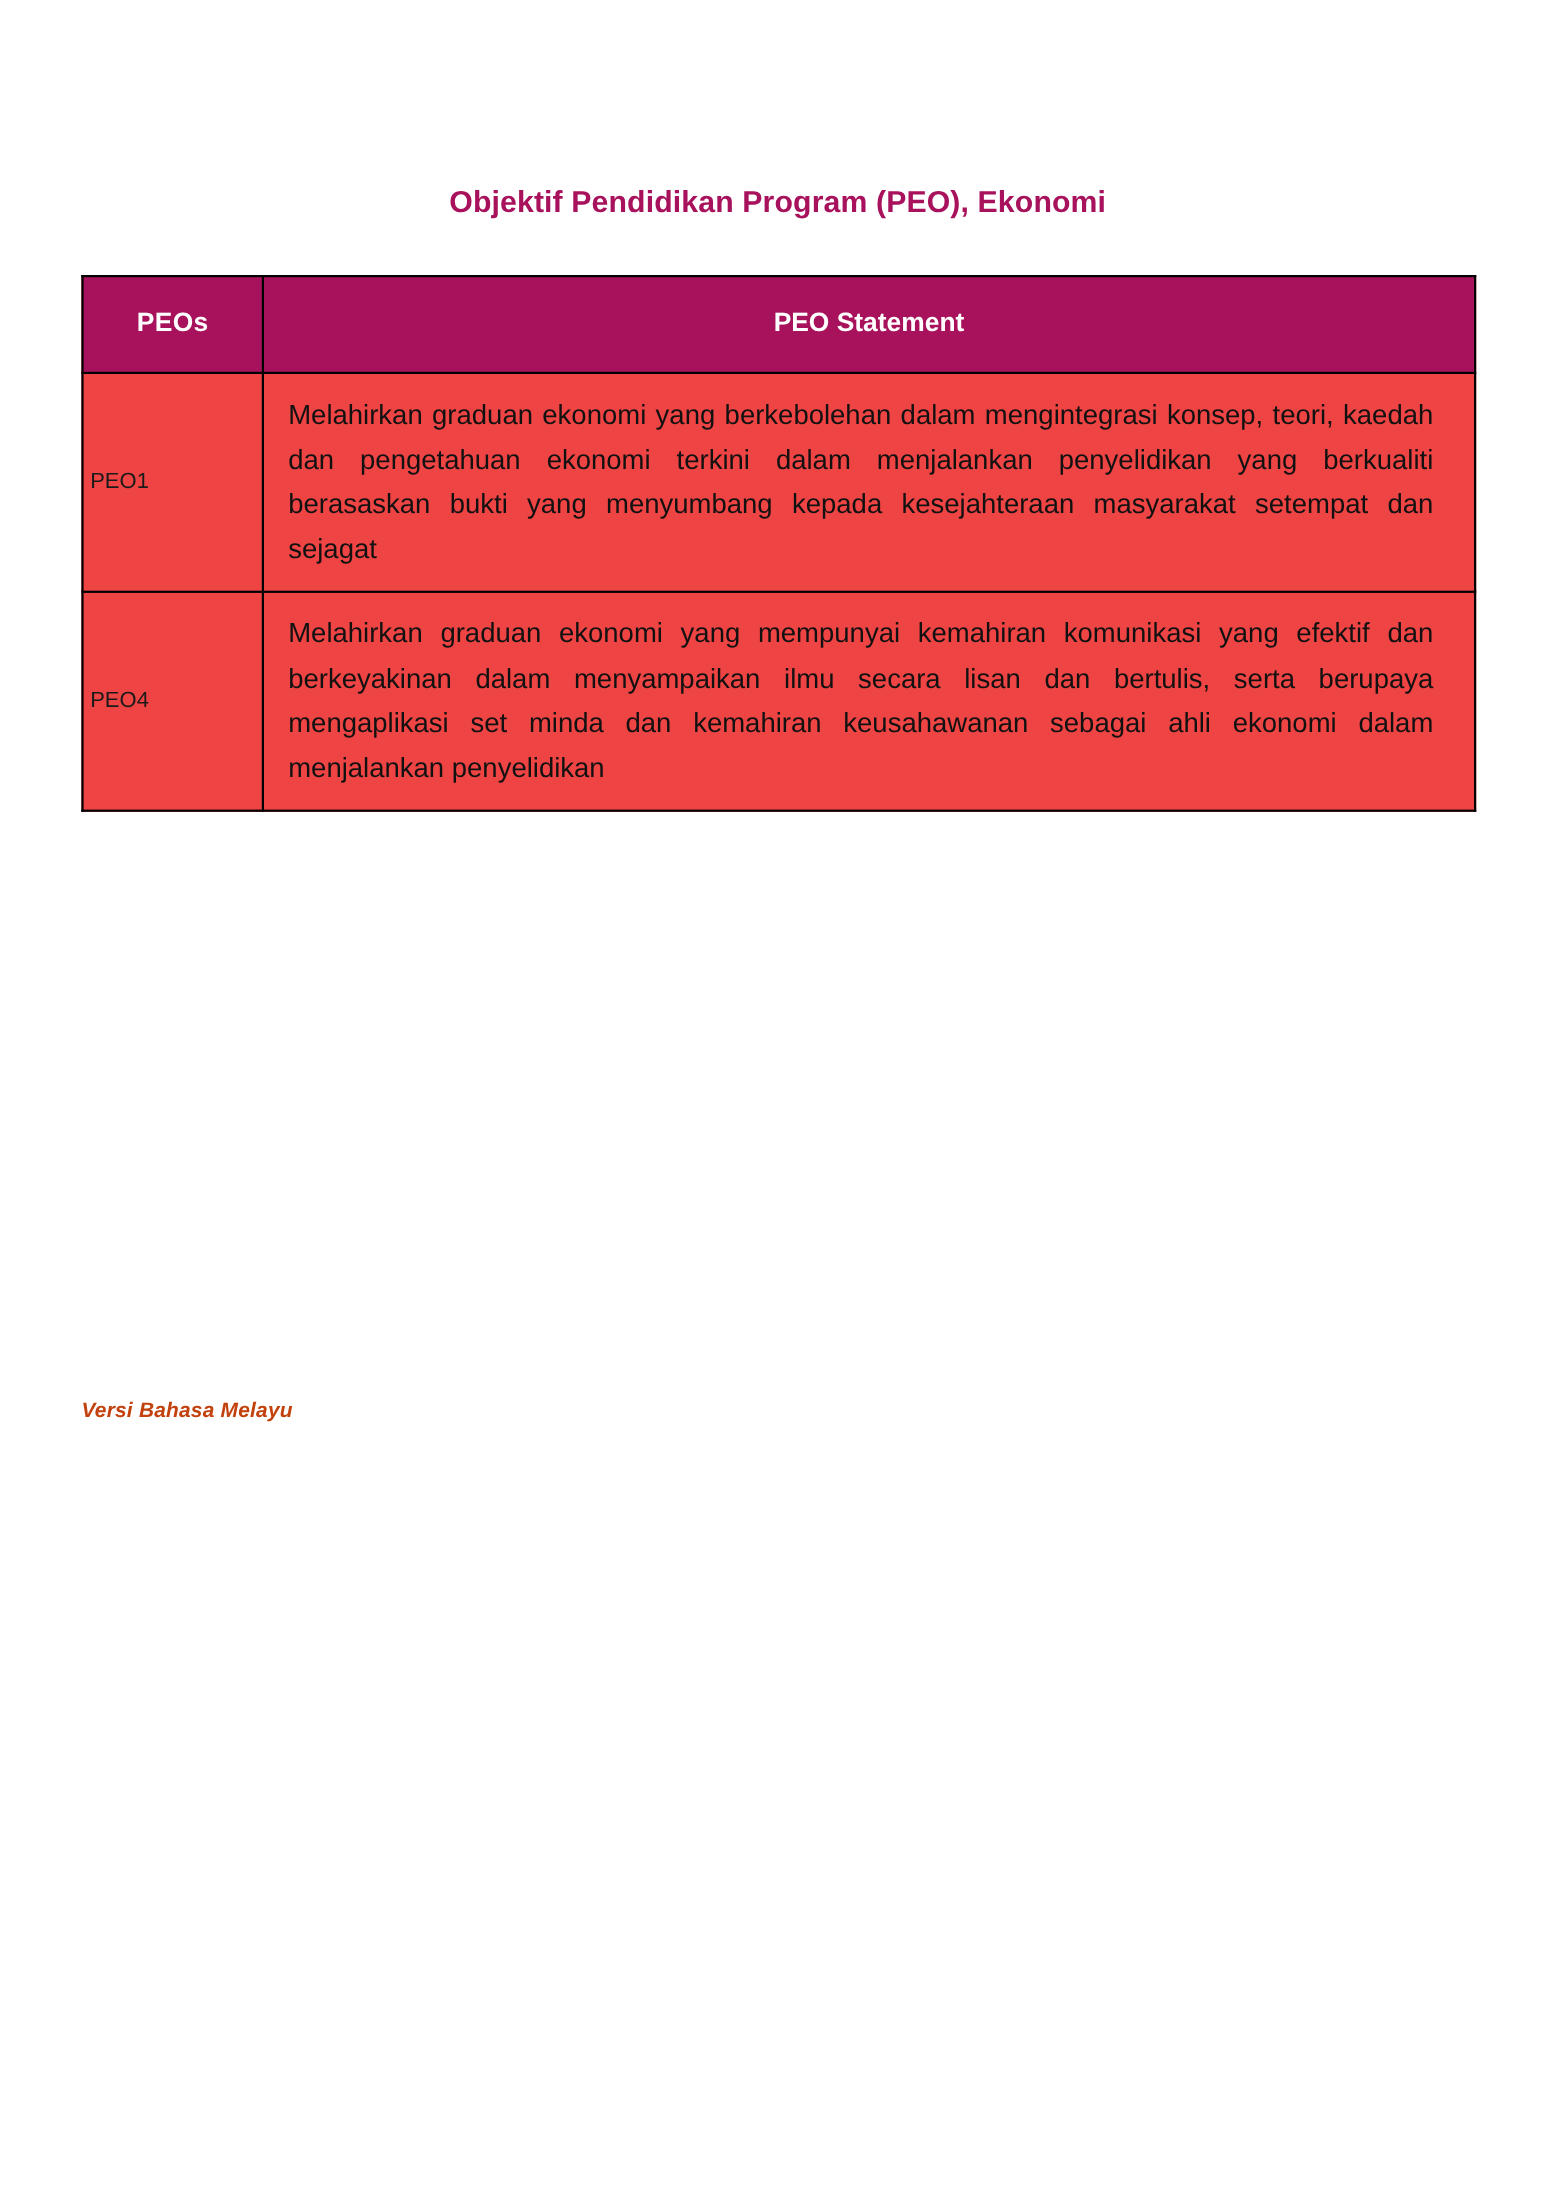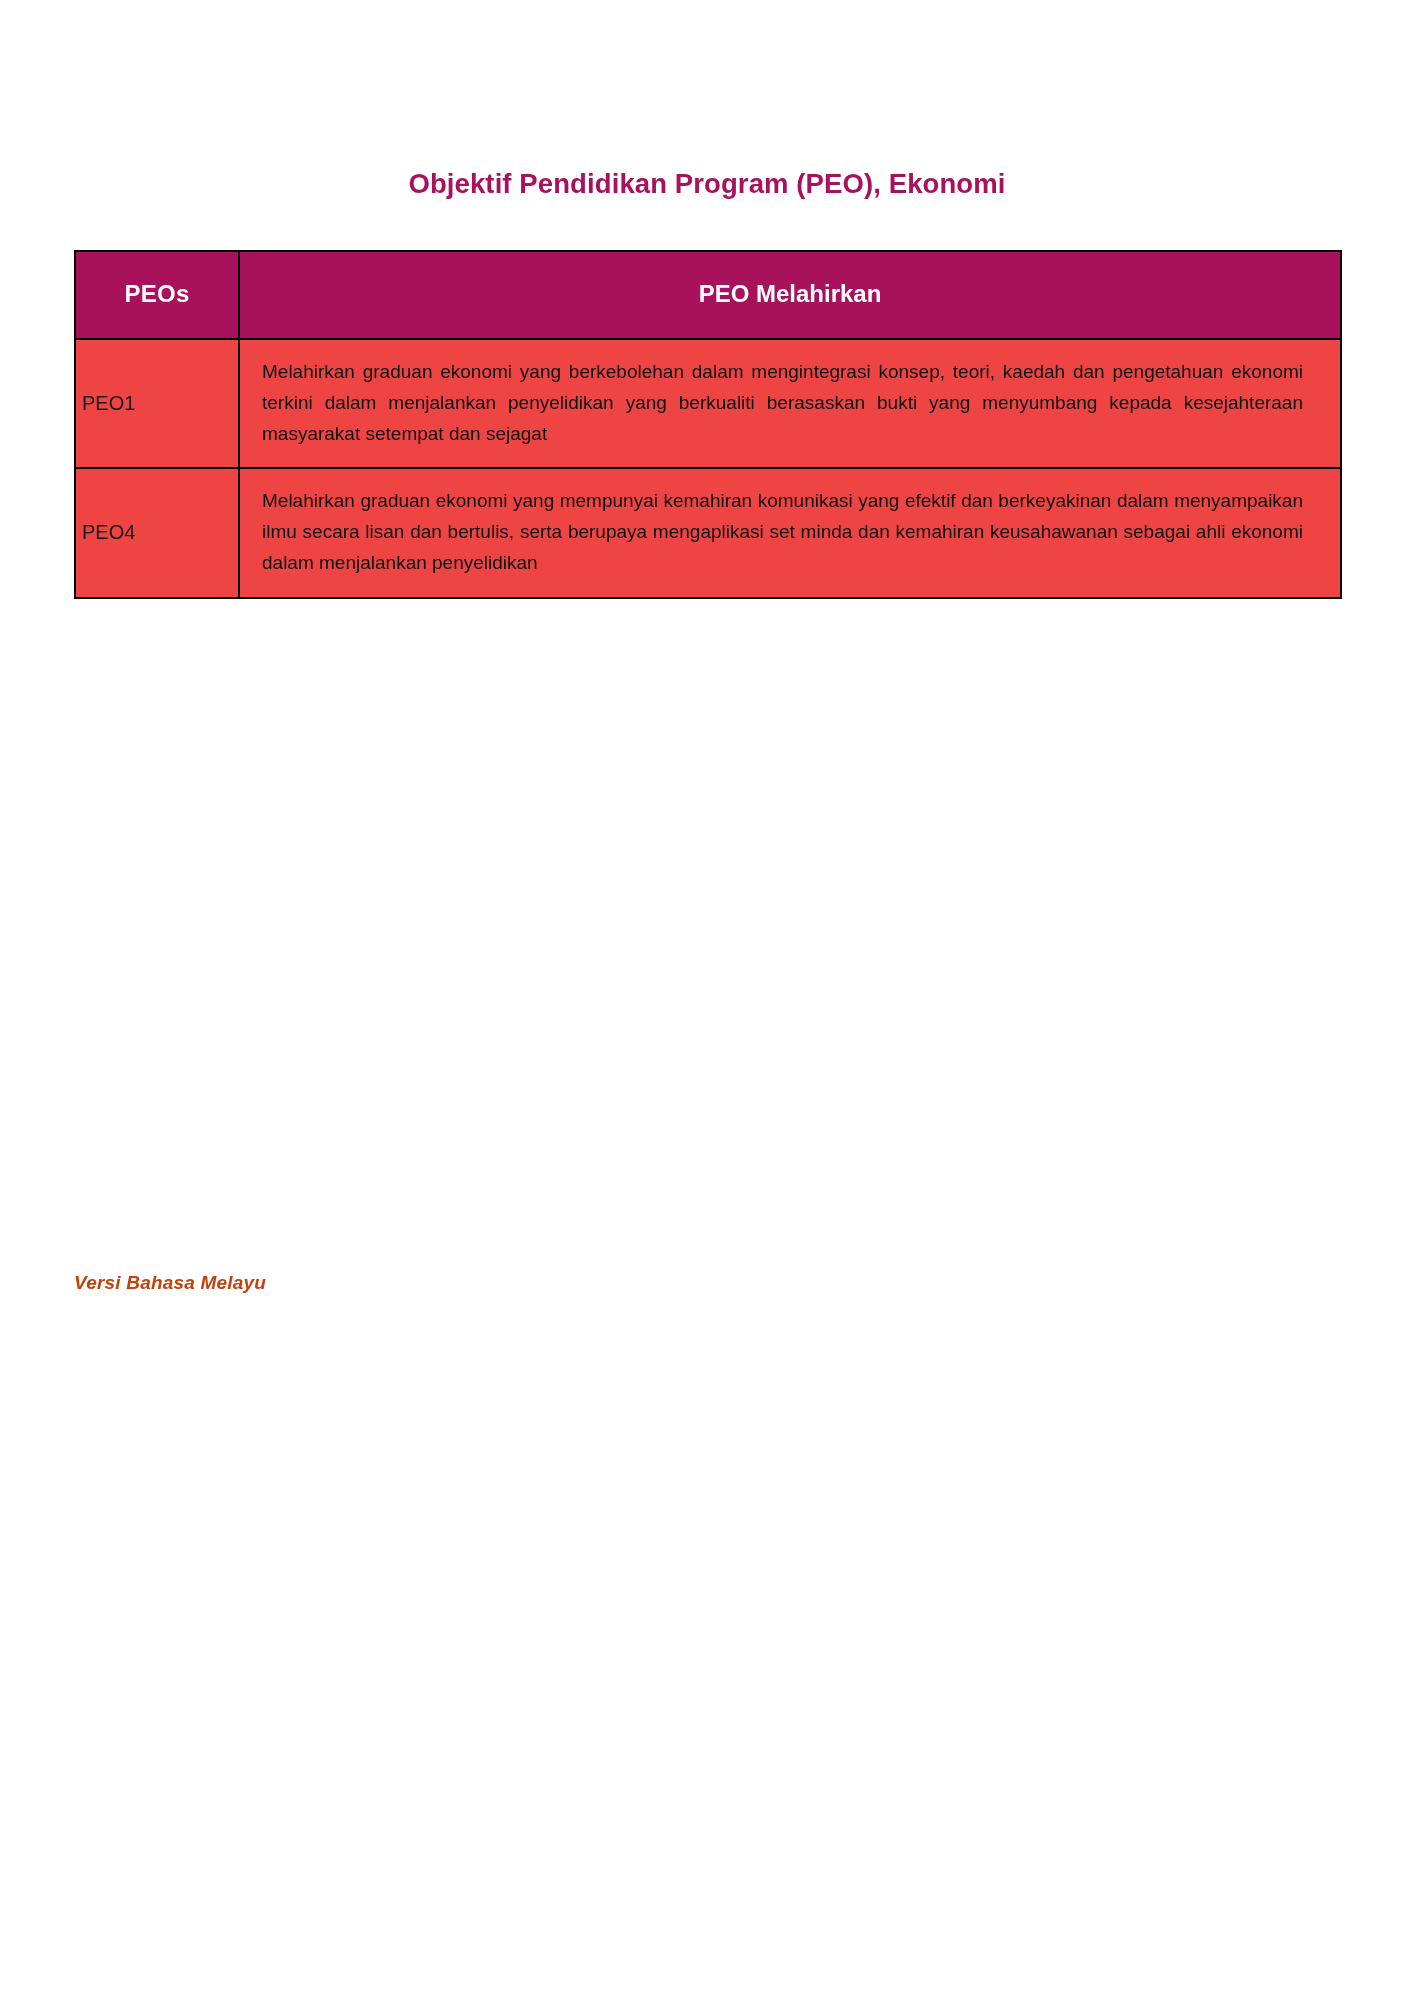--- a/index.html
+++ b/index.html
@@ -62,21 +62,21 @@
   .peo-table tbody td.code-cell {
     text-align: left;
     font-size: 20px;
     font-weight: normal;
     color: #1a1a1a;
     padding: 10px 6px;
   }
   .peo-table tbody td.stmt-cell {
     text-align: justify;
     text-align-last: left;
-    font-size: 19px;
+    font-size: 25px;
     line-height: 1.62;
     color: #111111;
     padding: 17px 37px 18px 22px;
     hyphens: none;
   }
   .footer-note {
     position: absolute;
     left: 74px;
     top: 1272px;
     font-size: 19px;
@@ -94,21 +94,21 @@
   <div class="doc-title">Objektif Pendidikan Program (PEO), Ekonomi</div>
 
   <table class="peo-table">
     <colgroup>
       <col class="c-code">
       <col class="c-stmt">
     </colgroup>
     <thead>
       <tr>
         <th class="th-code">PEOs</th>
-        <th class="th-stmt">PEO Melahirkan</th>
+        <th class="th-stmt">PEO Statement</th>
       </tr>
     </thead>
     <tbody>
       <tr>
         <td class="code-cell">PEO1</td>
         <td class="stmt-cell">Melahirkan graduan ekonomi yang berkebolehan dalam mengintegrasi konsep, teori, kaedah dan pengetahuan ekonomi terkini dalam menjalankan penyelidikan yang berkualiti berasaskan bukti yang menyumbang kepada kesejahteraan masyarakat setempat dan sejagat</td>
       </tr>
       <tr>
         <td class="code-cell">PEO4</td>
         <td class="stmt-cell">Melahirkan graduan ekonomi yang mempunyai kemahiran komunikasi yang efektif dan berkeyakinan dalam menyampaikan ilmu secara lisan dan bertulis, serta berupaya mengaplikasi set minda dan kemahiran keusahawanan sebagai ahli ekonomi dalam menjalankan penyelidikan</td>

